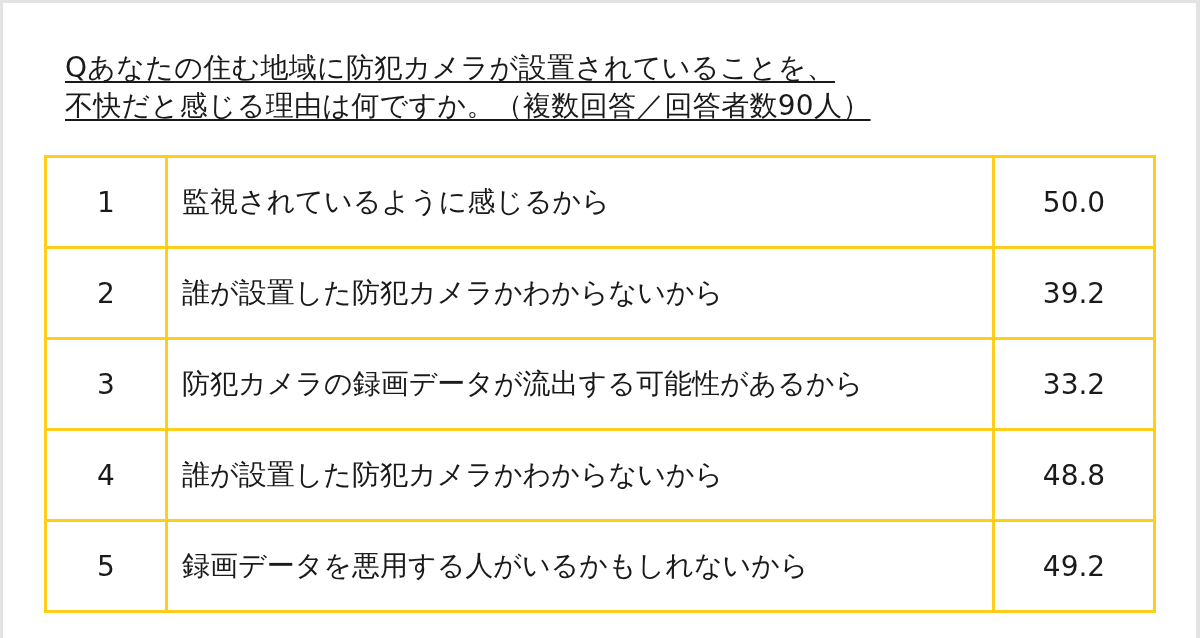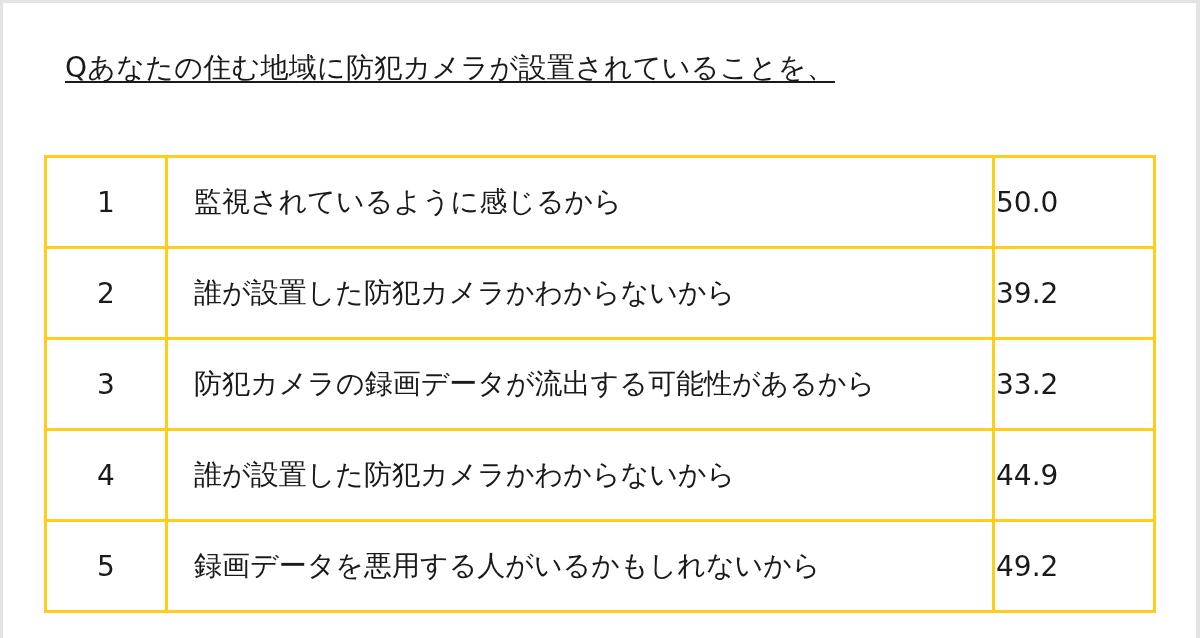--- a/index.html
+++ b/index.html
@@ -18,29 +18,30 @@
   }
   .title span { display:block; text-decoration:underline; text-underline-offset:4px; text-decoration-thickness:2px; }
   table.rank {
     position:absolute; left:44px; top:155px; width:1112px; height:452px;
     border-collapse:collapse; table-layout:fixed;
   }
   table.rank td {
     border:3.5px solid #FFCE1A; height:86px; font-size:28px;
   }
   td.num { width:116px; text-align:center; }
-  td.label { padding-left:26px; font-size:27px;margin-top:16px; }
-  td.val { width:156px; text-align:left; font-size:30px; }
+  td.label { padding-left:14px; font-size:27px;margin-top:16px; }
+  td.val { width:156px; text-align:center; font-size:30px; }
 </style>
 </head>
 <body>
 
 <div class="card">
   <div class="title">
     <span>Qあなたの住む地域に防犯カメラが設置されていることを、</span>
+    <span>不快だと感じる理由は何ですか。（複数回答／回答者数90人）</span>
   </div>
 </div>
 
 <table class="rank">
   <tbody>
     <tr>
       <td class="num">1</td>
       <td class="label">監視されているように感じるから</td>
       <td class="val">50.0</td>
     </tr>
@@ -50,21 +51,21 @@
       <td class="val">39.2</td>
     </tr>
     <tr>
       <td class="num">3</td>
       <td class="label">防犯カメラの録画データが流出する可能性があるから</td>
       <td class="val">33.2</td>
     </tr>
     <tr>
       <td class="num">4</td>
       <td class="label">誰が設置した防犯カメラかわからないから</td>
-      <td class="val">44.9</td>
+      <td class="val">48.8</td>
     </tr>
     <tr>
       <td class="num">5</td>
       <td class="label">録画データを悪用する人がいるかもしれないから</td>
       <td class="val">49.2</td>
     </tr>
   </tbody>
 </table>
 
 </body></html>

